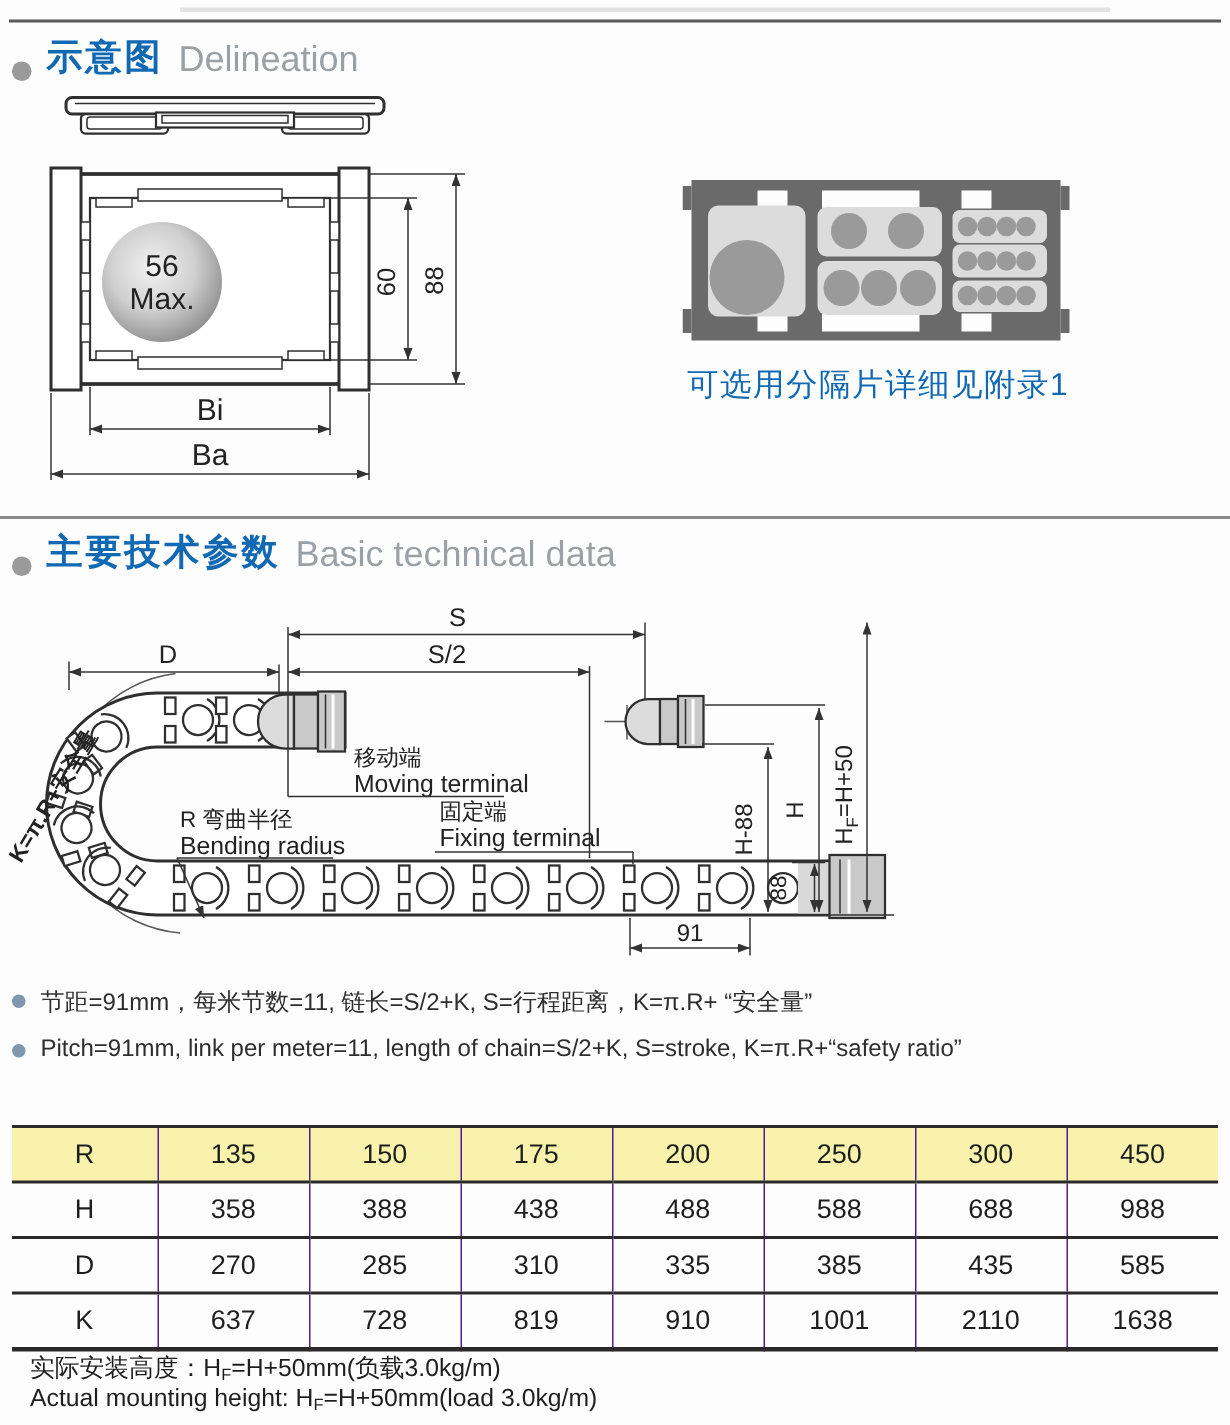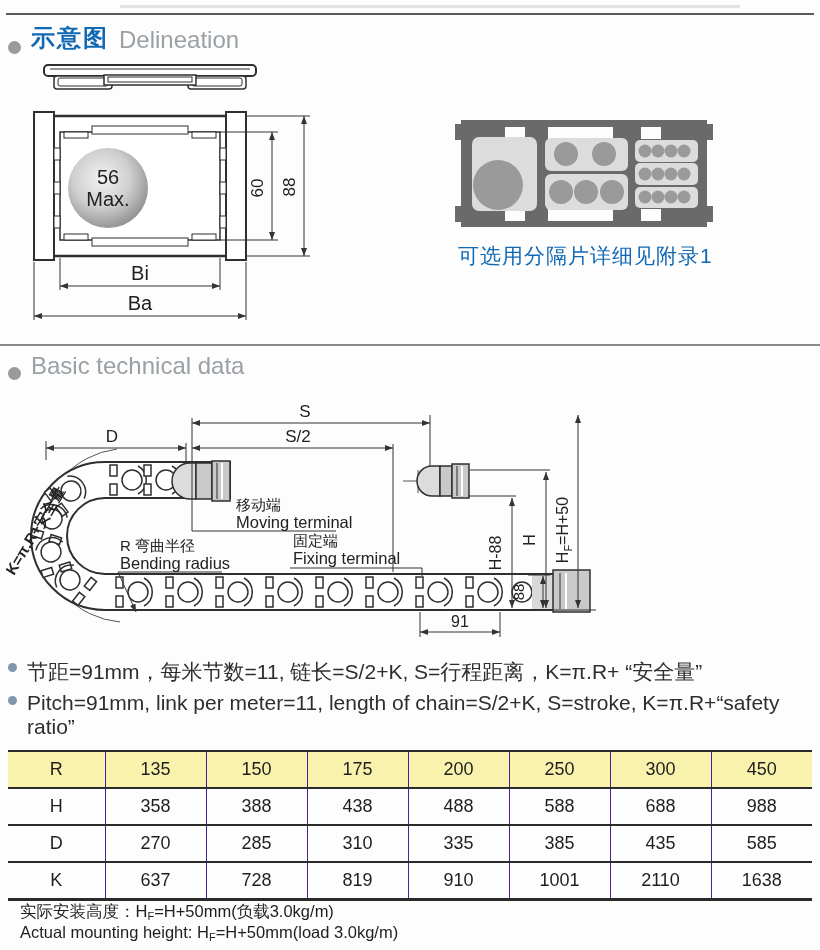--- a/index.html
+++ b/index.html
@@ -5,21 +5,21 @@
   html,body{margin:0;padding:0;background:#fff;}
   #page{position:relative;width:820px;height:950px;background:#fdfdfd;overflow:hidden;
         font-family:"Liberation Sans", sans-serif;color:#222;}
   .abs{position:absolute;}
   .rule{position:absolute;background:#5a5a5a;}
   .sec-head{position:absolute;display:flex;align-items:flex-end;gap:10px;}
   .sec-bullet{width:13px;height:13px;border-radius:50%;background:#9a9a9a;}
   .sec-zh{font-size:24px;font-weight:bold;color:#1169b4;letter-spacing:2px;}
   .sec-en{font-size:24px;color:#9ba0a5;}
   .cap-blue{position:absolute;font-size:21px;font-weight:normal;color:#1169b4;letter-spacing:1px;}
-  .note{position:absolute;display:flex;align-items:flex-start;gap:10px;font-size:21px;color:#2e2e2e;}
+  .note{position:absolute;display:flex;align-items:flex-start;gap:10px;font-size:16px;color:#2e2e2e;}
   .note .dot{width:9px;height:9px;border-radius:50%;background:#7e97ae;margin-top:5px;flex:none;}
   svg text{font-family:"Liberation Sans", sans-serif;fill:#222;}
   .dim{stroke:#333;stroke-width:1;fill:none;}
   .thin{stroke:#555;stroke-width:1;fill:none;}
   .draw{stroke:#2f2f2f;fill:#fff;}
   
   #spec-table{position:absolute;left:8px;top:750px;width:804px;border-collapse:collapse;table-layout:fixed;
               border-top:2px solid #2a2a2a;border-bottom:3px solid #2a2a2a;}
   #spec-table td,#spec-table th{height:33px;text-align:center;font-size:18px;font-weight:normal;color:#1e1e1e;
               border-bottom:2px solid #2a2a2a;}
@@ -142,20 +142,21 @@
         <circle cx="203" cy="91" r="6.5"></circle>
         <circle cx="216" cy="91" r="6.5"></circle>
         <circle cx="229" cy="91" r="6.5"></circle>
   </g>
 </svg>
 <div class="cap-blue" style="left:458px;top:242px;">可选用分隔片详细见附录1</div>
 
 <div class="rule" style="left:0px;top:344px;width:820px;height:1.5px;background:#8a8a8a;"></div>
 <div class="sec-head" style="left:8px;top:352px;">
   <div class="sec-bullet"></div>
+  <span class="sec-zh">主要技术参数</span>
   <span class="sec-en">Basic technical data</span>
 </div>
 
 <svg class="abs" style="left:0px;top:400px;" width="820" height="250" viewBox="0 0 820 250">
   <defs>
     <marker id="a2" markerWidth="10" markerHeight="8" refX="8" refY="3" orient="auto-start-reverse" markerUnits="userSpaceOnUse">
       <path d="M0,0 L8,3 L0,6 Z" fill="#333"></path>
     </marker>
     <g id="lk" stroke="#2f2f2f" stroke-width="1.5" fill="#fff">
       <rect x="-22" y="-15" width="7" height="11"></rect>

